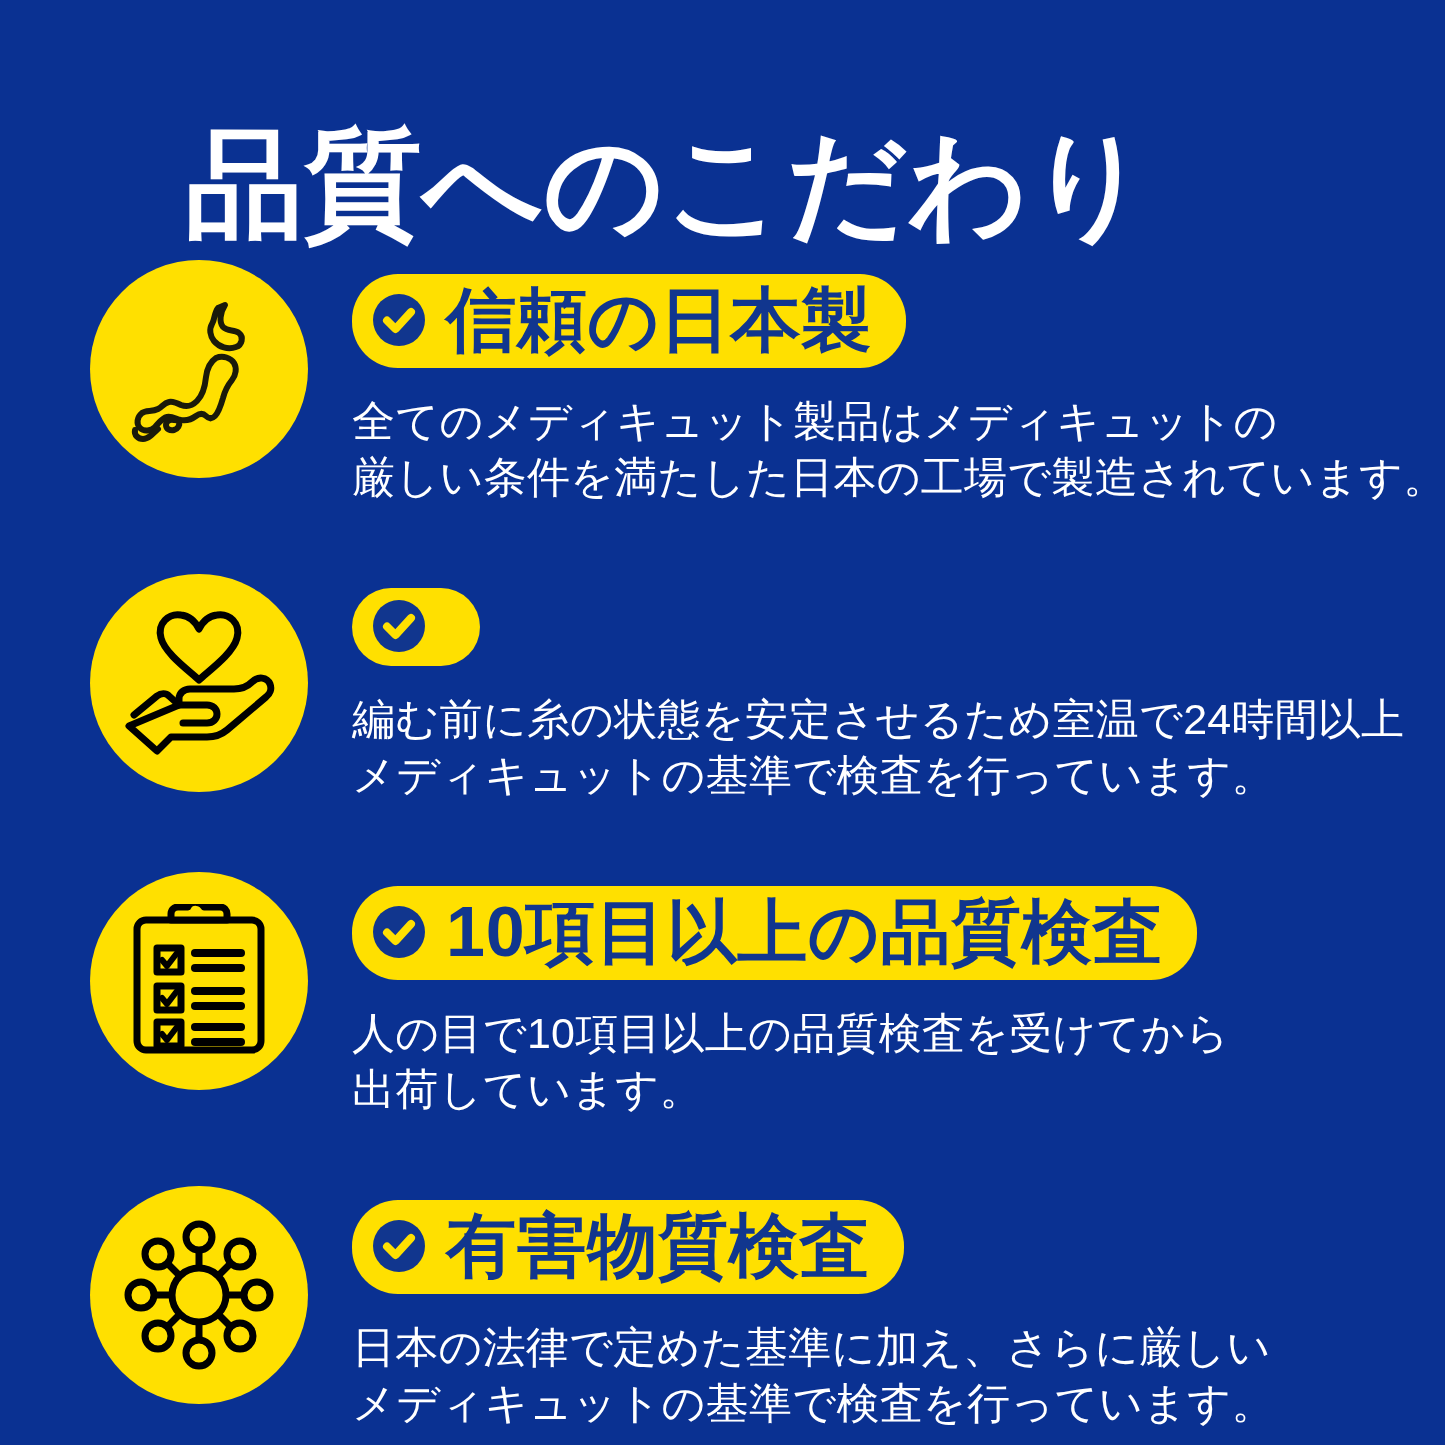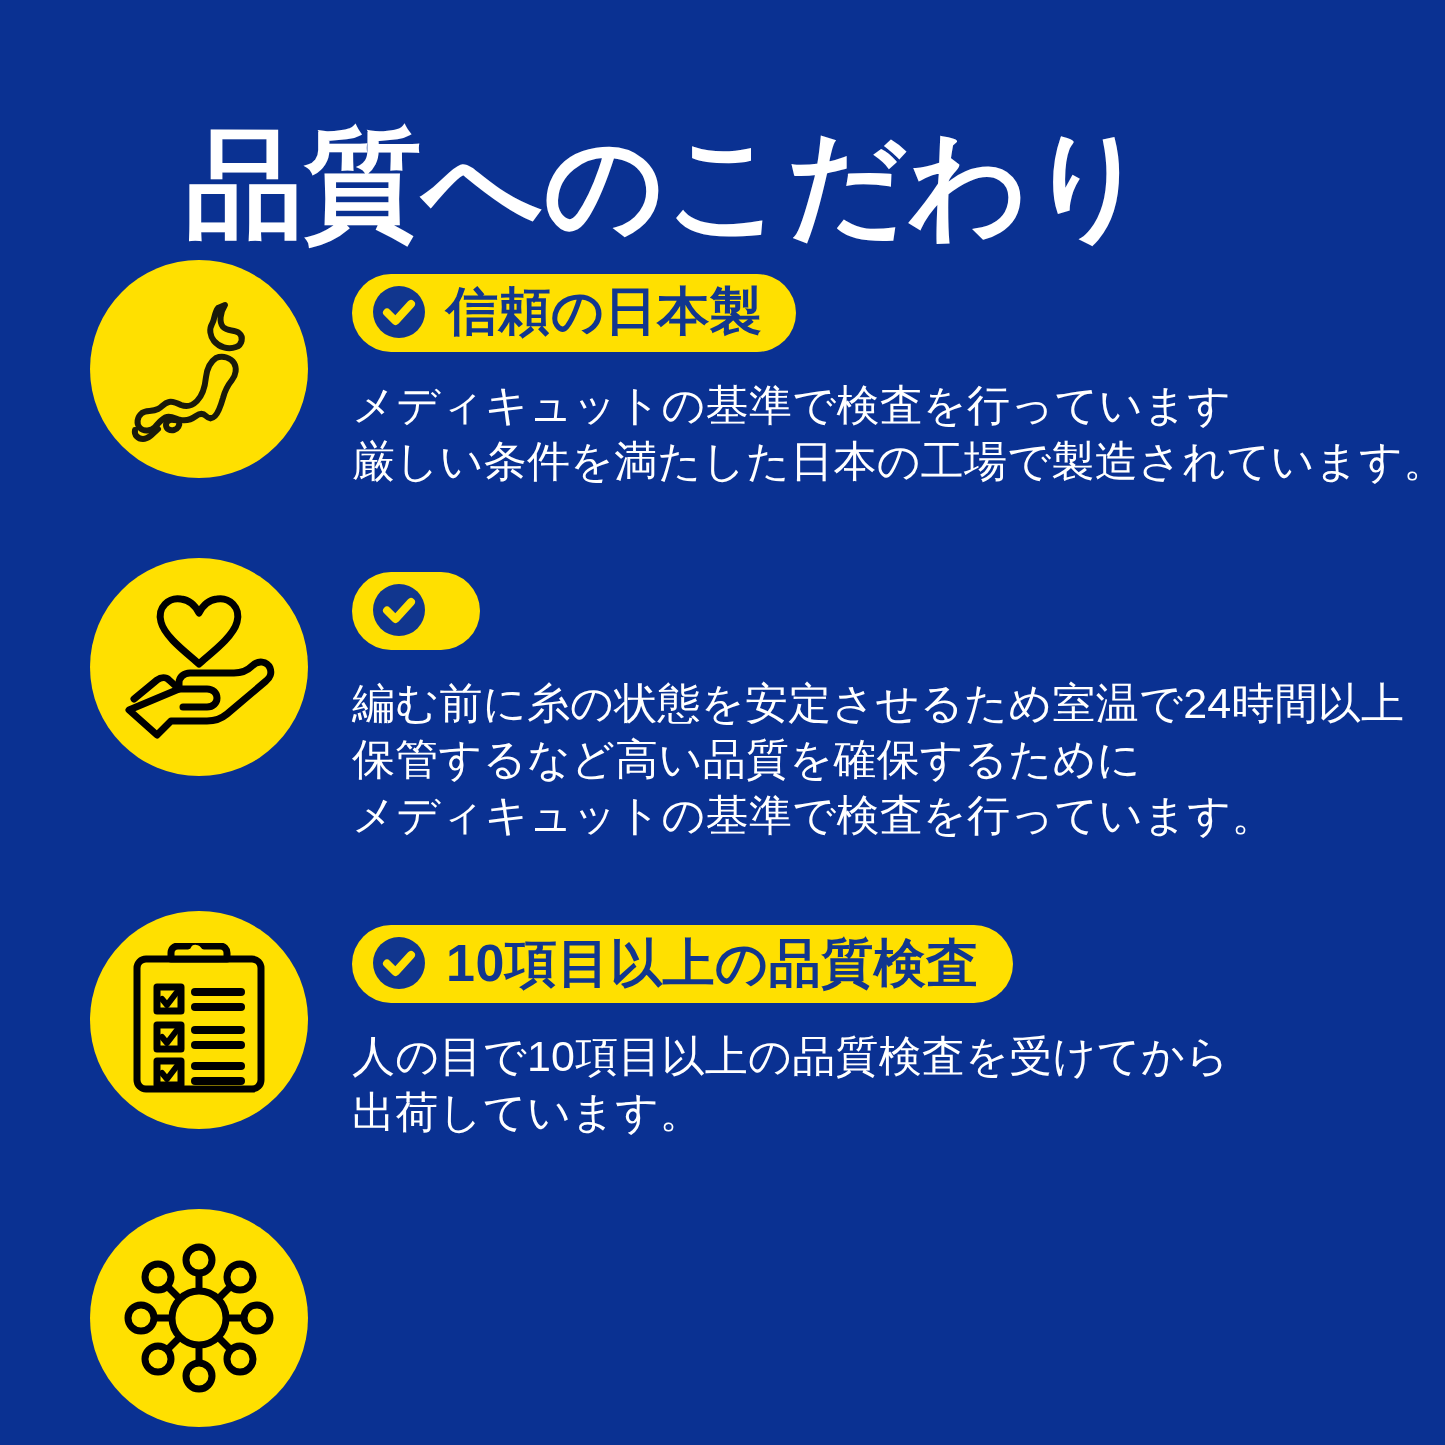--- a/index.html
+++ b/index.html
@@ -77,21 +77,21 @@
     box-sizing: border-box;
   }
   .badge-check {
     flex: 0 0 auto;
     width: 58px;
     height: 58px;
     margin-right: 18px;
   }
   .badge-label {
     color: #11368e;
-    font-size: 52px;
+    font-size: 70px;
     font-weight: 700;
     line-height: 1.06;
     white-space: nowrap;
     letter-spacing: 0.01em;
   }
   .feature-desc {
     margin-top: 26px;
     color: #ffffff;
     font-size: 43px;
     font-weight: 500;
@@ -123,21 +123,21 @@
         <div class="badge">
           <span class="badge-check">
             <svg width="58" height="58" viewBox="0 0 58 58">
               <circle cx="29" cy="29" r="26" fill="#11368e"></circle>
               <path d="M17 29.5 L25.5 38 L41 21" fill="none" stroke="#ffe000" stroke-width="8" stroke-linecap="round" stroke-linejoin="round"></path>
             </svg>
           </span>
           <span class="badge-label">信頼の日本製</span>
         </div>
         <div class="feature-desc">
-          <span class="line">メディキュットの基準で検査を行っています</span>
+          <span class="line">全てのメディキュット製品はメディキュットの</span>
           <span class="line">厳しい条件を満たした日本の工場で製造されています。</span>
         </div>
       </div>
     </div>
 
     <div class="feature">
       <div class="icon-circle">
         <svg width="156" height="150" viewBox="0 0 156 150" fill="none" stroke="#000000" stroke-width="7" stroke-linejoin="round" stroke-linecap="round">
           <path d="M78 72 C70 64 44 46 40 30 C36 15 48 5 60 7 C69 8 75 15 78 21 C81 15 87 8 96 7 C108 5 120 15 116 30 C112 46 86 64 78 72 Z"></path>
           <path d="M13 107 L36 88 C40 85 45 85 48 88 L58 97 L86 97 C92 97 96 101 96 106 C96 111 92 115 86 115 L62 115"></path>
@@ -148,21 +148,20 @@
         <div class="badge">
           <span class="badge-check">
             <svg width="58" height="58" viewBox="0 0 58 58">
               <circle cx="29" cy="29" r="26" fill="#11368e"></circle>
               <path d="M17 29.5 L25.5 38 L41 21" fill="none" stroke="#ffe000" stroke-width="8" stroke-linecap="round" stroke-linejoin="round"></path>
             </svg>
           </span>
         </div>
         <div class="feature-desc">
           <span class="line">編む前に糸の状態を安定させるため室温で24時間以上</span>
-          <span class="line">保管するなど高い品質を確保するために</span>
           <span class="line">メディキュットの基準で検査を行っています。</span>
         </div>
       </div>
     </div>
 
     <div class="feature">
       <div class="icon-circle">
         <svg width="140" height="154" viewBox="0 0 140 154" fill="none" stroke="#000000" stroke-width="7" stroke-linejoin="round" stroke-linecap="round">
           <rect x="8" y="16" width="124" height="130" rx="9"></rect>
           <path d="M42 16 L42 10 C42 6 45 3 49 3 L59 3 C60 -1 66 -3 70 -1 C73 0 74 1 75 3 L91 3 C95 3 98 6 98 10 L98 16 Z" fill="#ffe000"></path>
@@ -212,16 +211,31 @@
           <circle cx="75" cy="17" r="13" fill="#ffe000"></circle>
           <circle cx="75" cy="133" r="13" fill="#ffe000"></circle>
           <circle cx="17" cy="75" r="13" fill="#ffe000"></circle>
           <circle cx="133" cy="75" r="13" fill="#ffe000"></circle>
           <circle cx="34" cy="34" r="13" fill="#ffe000"></circle>
           <circle cx="116" cy="34" r="13" fill="#ffe000"></circle>
           <circle cx="34" cy="116" r="13" fill="#ffe000"></circle>
           <circle cx="116" cy="116" r="13" fill="#ffe000"></circle>
         </svg>
       </div>
+      <div class="feature-body">
+        <div class="badge">
+          <span class="badge-check">
+            <svg width="58" height="58" viewBox="0 0 58 58">
+              <circle cx="29" cy="29" r="26" fill="#11368e"></circle>
+              <path d="M17 29.5 L25.5 38 L41 21" fill="none" stroke="#ffe000" stroke-width="8" stroke-linecap="round" stroke-linejoin="round"></path>
+            </svg>
+          </span>
+          <span class="badge-label">有害物質検査</span>
+        </div>
+        <div class="feature-desc">
+          <span class="line">日本の法律で定めた基準に加え、さらに厳しい</span>
+          <span class="line">メディキュットの基準で検査を行っています。</span>
+        </div>
+      </div>
     </div>
 
   </div>
 </div>
 
 </body></html>

